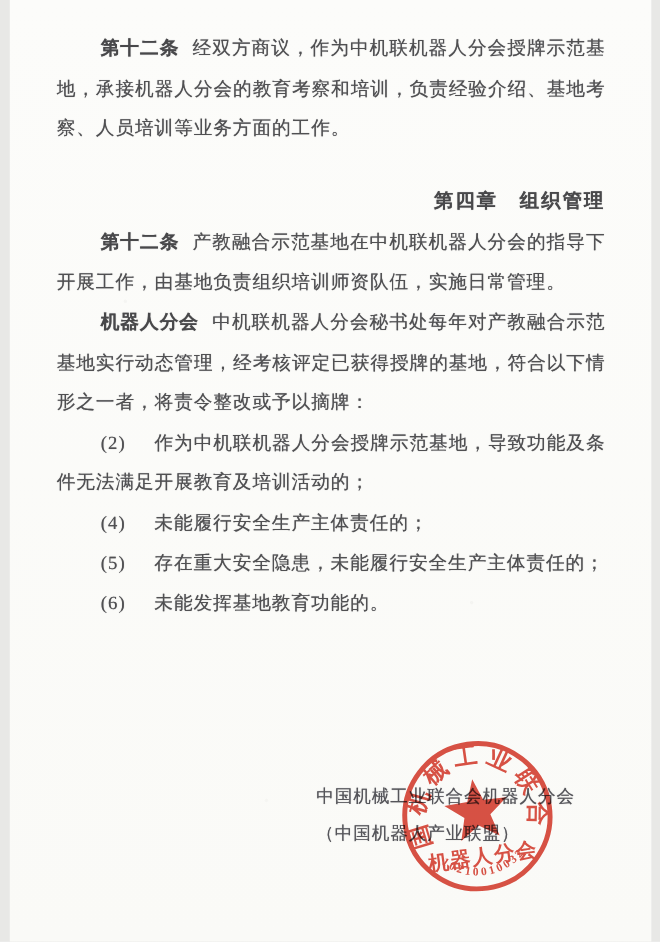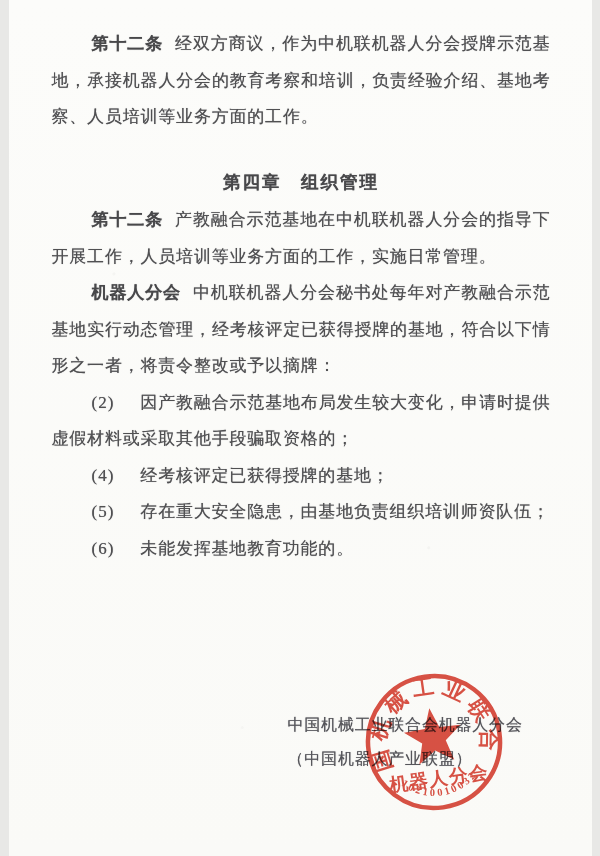--- a/index.html
+++ b/index.html
@@ -23,21 +23,21 @@
     font-size:17px;
     line-height:36.5px;
     letter-spacing:0.8px;
     text-align:justify;
     text-shadow:0 0 0.7px rgba(75,75,80,0.75);
   }
   .para{margin:0;text-indent:40px;}
   .term{font-weight:bold;margin-right:12px;color:#48484a;}
   .chapter{
     margin:28px 0 2px 0;
-    text-align:center;
+    text-align:right;
     text-indent:0;
     font-size:17.5px;
     font-weight:bold;
     color:#48484a;
     letter-spacing:2px;
   }
   .item .num{margin-right:26px;letter-spacing:1px;}
   .signature{
     position:absolute;
     left:279px;top:708px;
@@ -65,31 +65,31 @@
 <body>
 
 <div class="page">
 
   <main class="body-text">
 
     <p class="para"><span class="term">第十二条</span><span>经双方商议，作为中机联机器人分会授牌示范基地，承接机器人分会的教育考察和培训，负责经验介绍、基地考察、人员培训等业务方面的工作。</span></p>
 
     <h2 class="chapter">第四章　组织管理</h2>
 
-    <p class="para"><span class="term">第十二条</span><span>产教融合示范基地在中机联机器人分会的指导下开展工作，人员培训等业务方面的工作，实施日常管理。</span></p>
+    <p class="para"><span class="term">第十二条</span><span>产教融合示范基地在中机联机器人分会的指导下开展工作，由基地负责组织培训师资队伍，实施日常管理。</span></p>
 
     <p class="para"><span class="term">机器人分会</span><span>中机联机器人分会秘书处每年对产教融合示范基地实行动态管理，经考核评定已获得授牌的基地，符合以下情形之一者，将责令整改或予以摘牌：</span></p>
 
 
-    <p class="para item"><span class="num">(2)</span><span>因产教融合示范基地布局发生较大变化，申请时提供虚假材料或采取其他手段骗取资格的；</span></p>
+    <p class="para item"><span class="num">(2)</span><span>作为中机联机器人分会授牌示范基地，导致功能及条件无法满足开展教育及培训活动的；</span></p>
 
 
-    <p class="para item"><span class="num">(4)</span><span>经考核评定已获得授牌的基地；</span></p>
+    <p class="para item"><span class="num">(4)</span><span>未能履行安全生产主体责任的；</span></p>
 
-    <p class="para item"><span class="num">(5)</span><span>存在重大安全隐患，由基地负责组织培训师资队伍；</span></p>
+    <p class="para item"><span class="num">(5)</span><span>存在重大安全隐患，未能履行安全生产主体责任的；</span></p>
 
     <p class="para item"><span class="num">(6)</span><span>未能发挥基地教育功能的。</span></p>
 
   </main>
 
   <div class="signature">
     <div>中国机械工业联合会机器人分会</div>
     <div>（中国机器人产业联盟）</div>
   </div>
 

